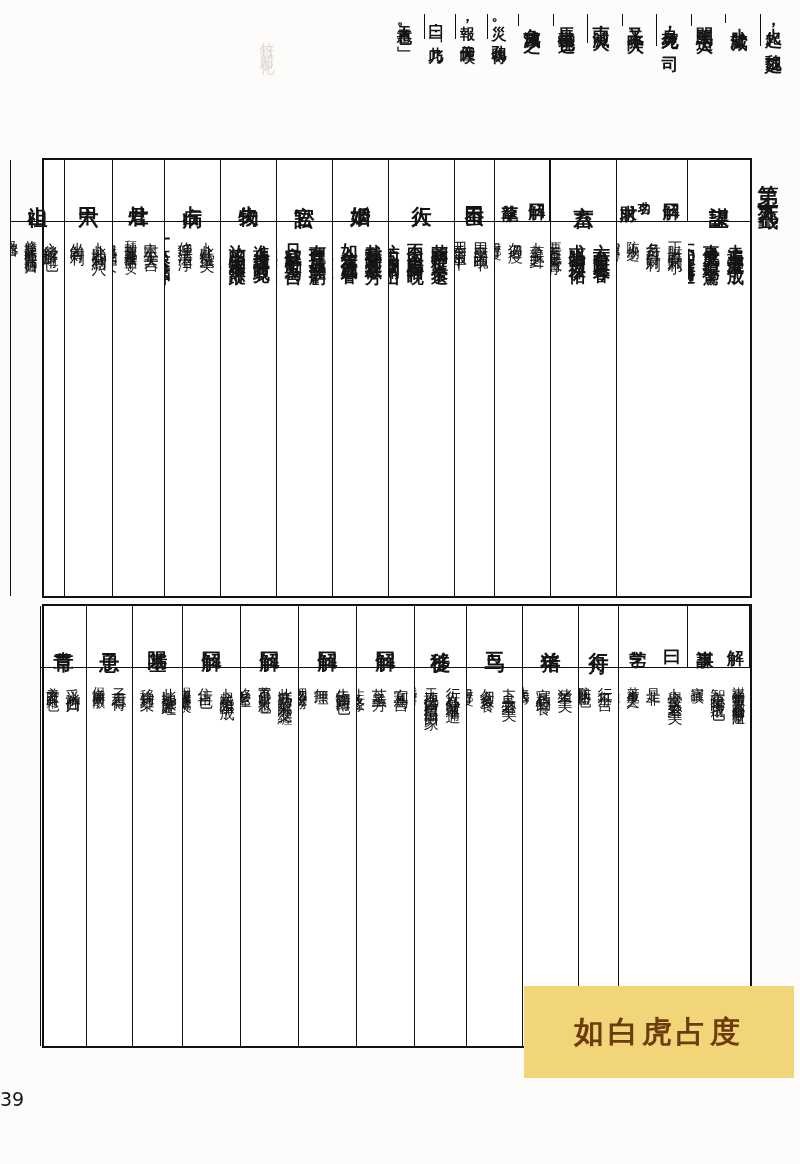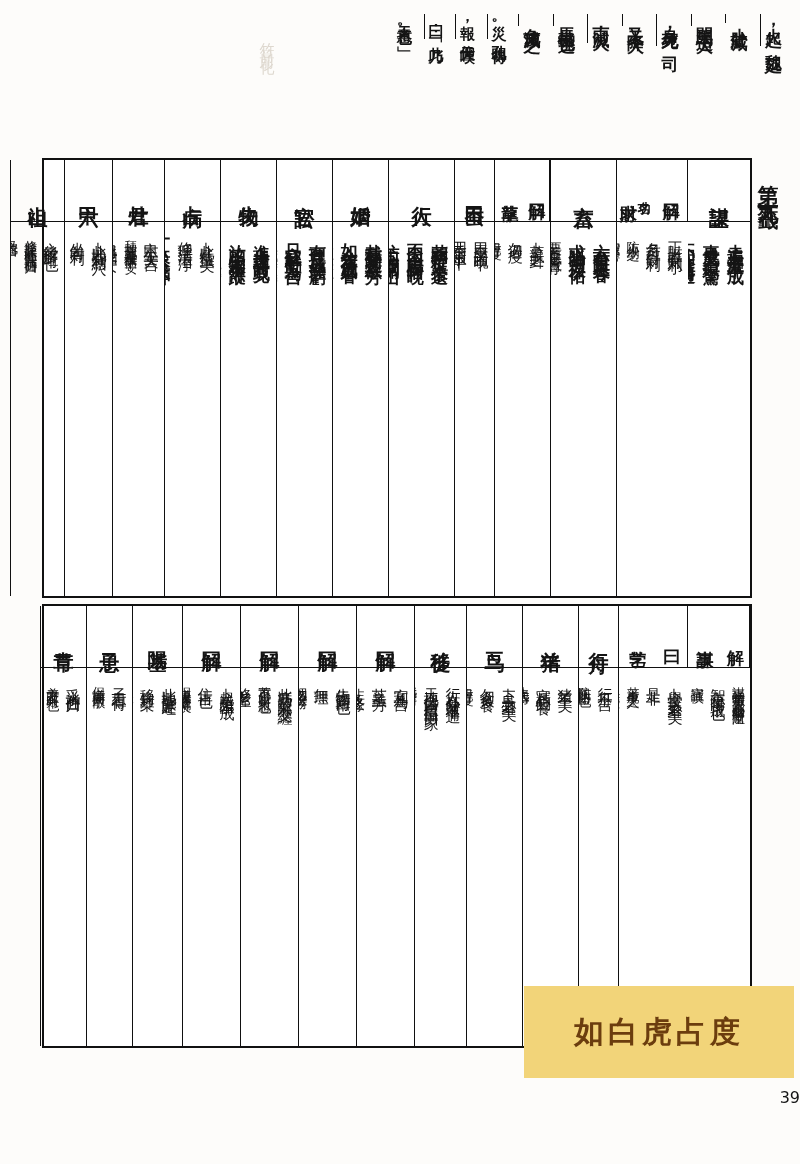--- a/index.html
+++ b/index.html
@@ -135,22 +135,22 @@
     white-space:nowrap;
   }
   .body .line.big{font-size:17px;font-weight:600;letter-spacing:4px;}
   .body .line.sm{font-size:13px;letter-spacing:2px;}
 
   
   .pageno{
     position:absolute;
     left:0;right:0;
     top:1088px;
-    text-align:right;
-    font-size:16px;
+    text-align:left;
+    font-size:19px;
     font-family:"DejaVu Sans","Liberation Sans",sans-serif;
   }
 
   
   .badge{
     position:absolute;
     left:524px;top:986px;
     width:264px;height:86px;
     background:#f2d479;
     border:3px solid #f2d479;

